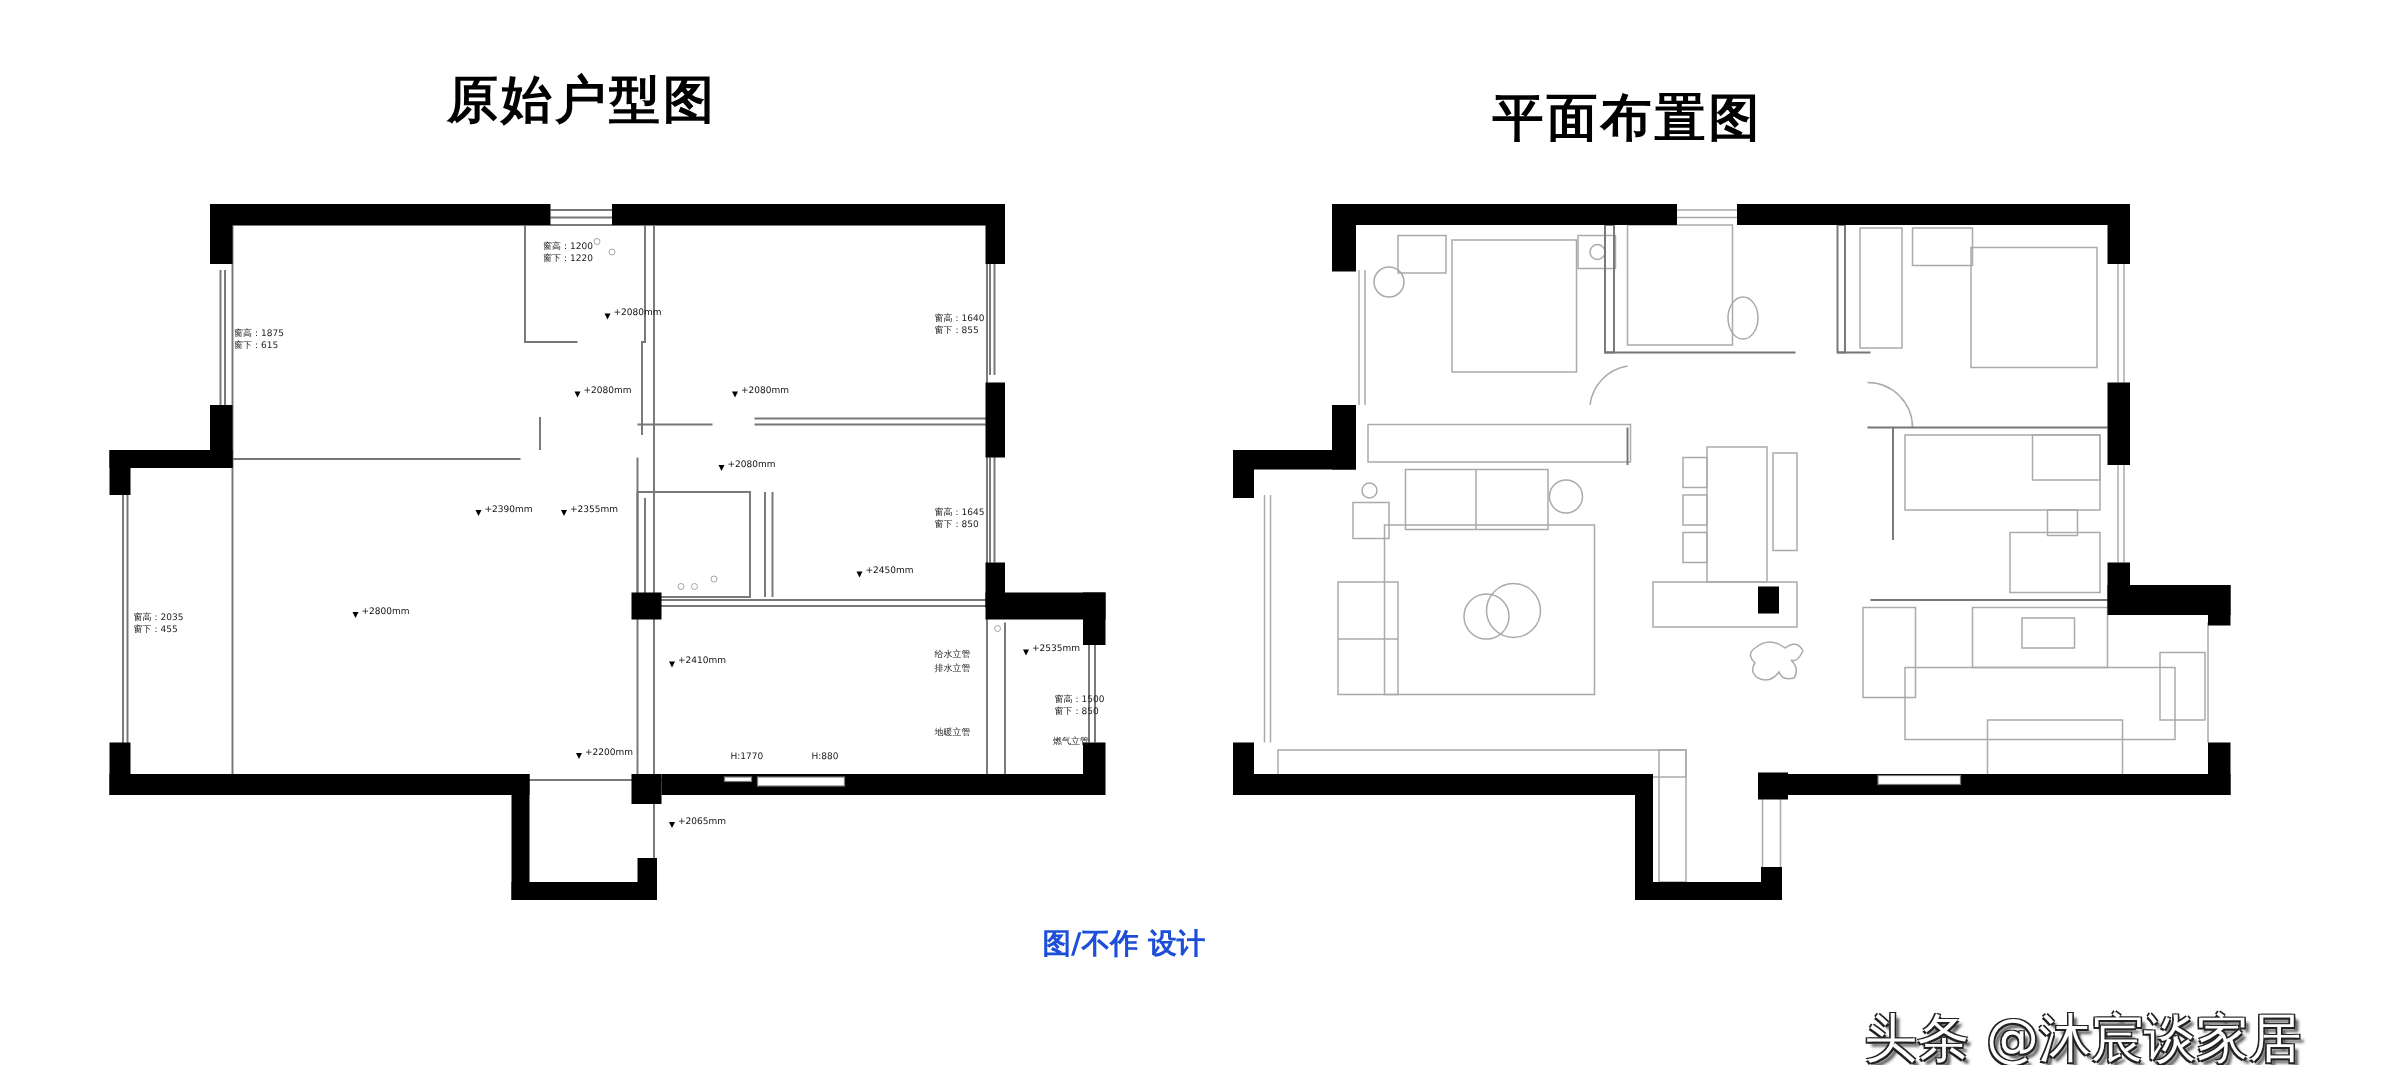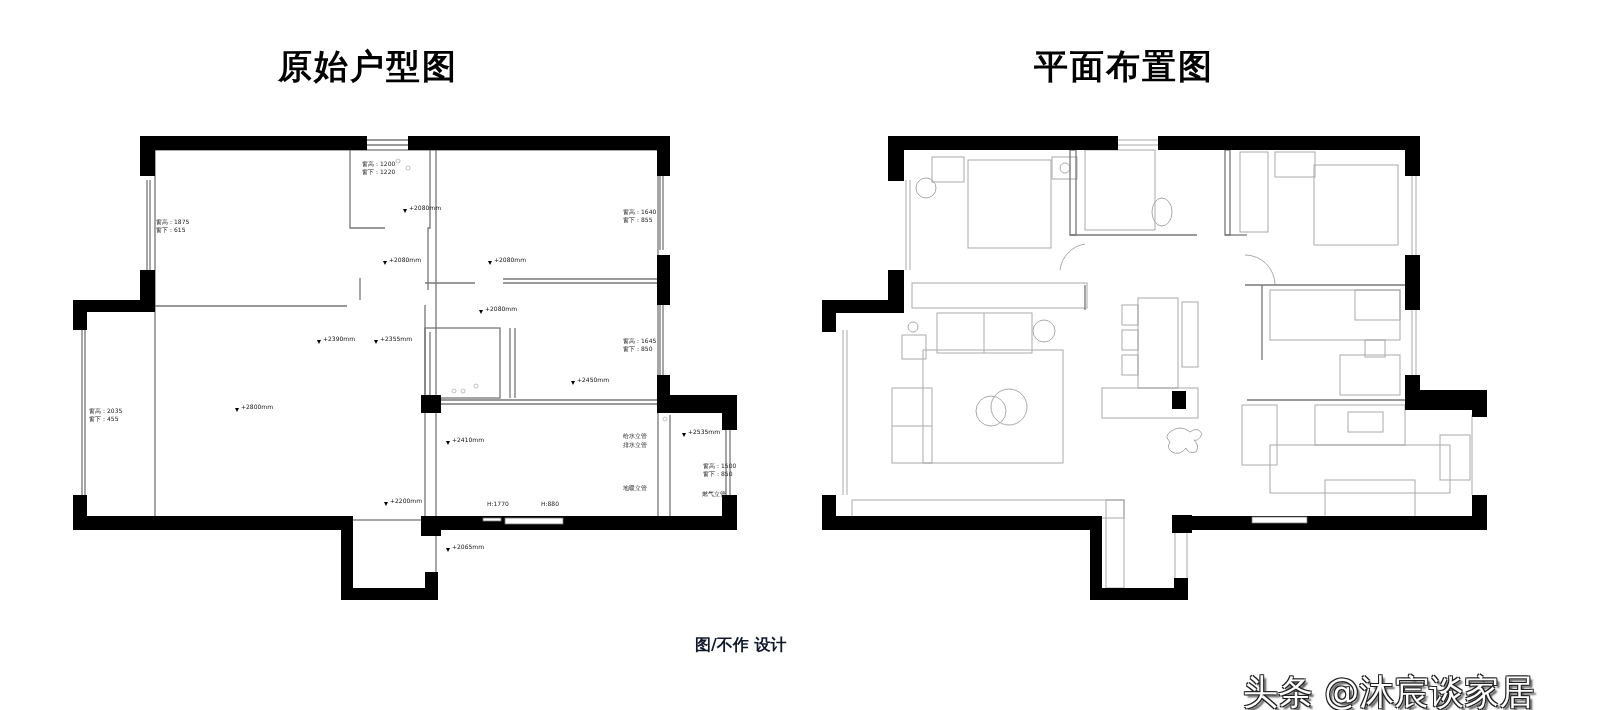--- a/index.html
+++ b/index.html
@@ -1,20 +1,20 @@
 <!DOCTYPE html>
 <html><head>
 <meta charset="utf-8">
 <style>
   html,body{margin:0;padding:0;background:#fff;}
   body{width:1600px;height:710px;position:relative;overflow:hidden;font-family:"DejaVu Sans",sans-serif;}
   .title{position:absolute;font-family:"DejaVu Serif",serif;font-size:34px;font-weight:bold;color:#000;letter-spacing:2px;}
-  #t-left{left:278px;top:44px;text-align:center;}
-  #t-right{left:995px;top:44px;margin-left:39px;}
-  #credit{position:absolute;left:695px;top:635px;font-size:16px;font-weight:bold;color:#0f172a;font-family:"DejaVu Sans",sans-serif;}
+  #t-left{left:298px;top:44px;text-align:center;}
+  #t-right{left:995px;top:56px;}
+  #credit{position:absolute;left:695px;top:616px;font-size:19px;font-weight:bold;color:#1d4ed8;font-family:"DejaVu Sans",sans-serif;}
   #watermark{position:absolute;left:1243px;top:633px;font-size:35px;color:#fff;font-family:"DejaVu Sans",sans-serif;
     text-shadow:1px 1px 0 #222,-1px -1px 0 #222,1px -1px 0 #222,-1px 1px 0 #222,3px 3px 2px #555;margin-top:36px;}
   svg{position:absolute;left:0;top:0;}
   .lbl{font-family:"DejaVu Sans",sans-serif;font-size:6px;fill:#222;}
   .lvl{font-family:"DejaVu Sans",sans-serif;font-size:6px;fill:#111;}
 </style>
 </head>
 <body>
 
 <div id="t-left" class="title">原始户型图</div>

